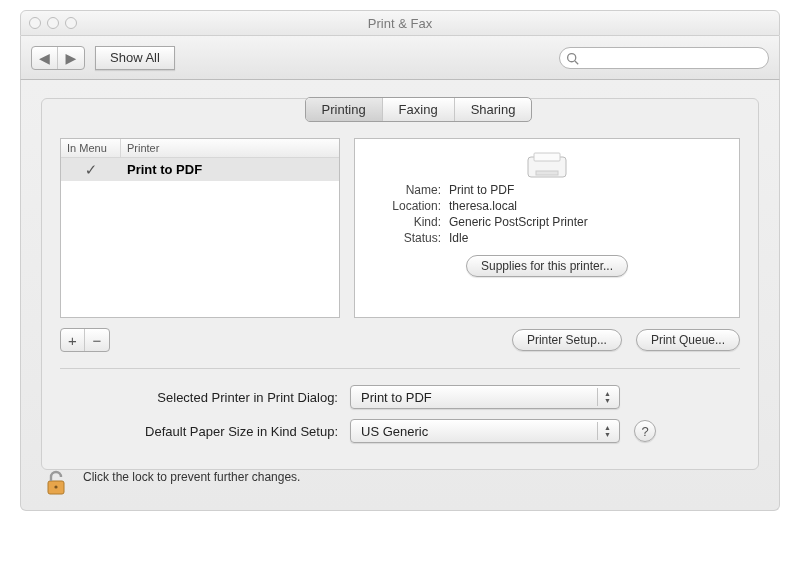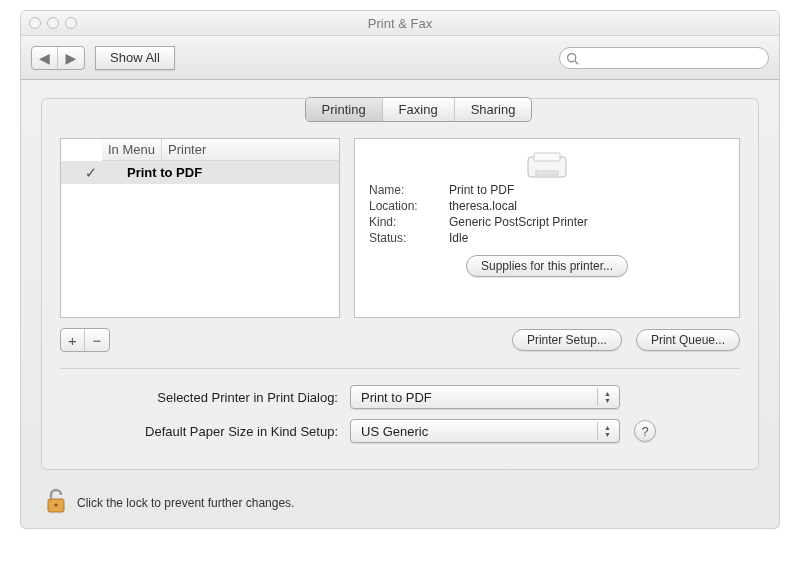--- a/index.html
+++ b/index.html
@@ -21,44 +21,44 @@
   .panel { background: #efefef; border:1px solid #cfcfcf; border-radius:6px; padding-top:0; position:relative; }
   .tabsrow { display:flex; justify-content:center; position:relative; top:-2px; }
   .tabs { display:flex; border:1px solid #a0a0a0; border-radius:5px; overflow:hidden; background:linear-gradient(#fff,#e6e6e6); box-shadow:0 1px 0 rgba(255,255,255,.6) inset;margin-left:37px; }
   .tab { padding:4px 16px; font-size:13px; color:#333; border-right:1px solid #c8c8c8; cursor:default; }
   .tab:last-child { border-right:none; }
   .tab.active { background:linear-gradient(#e9e9e9,#cfcfcf); }
   .panel-inner { padding:14px 18px 16px; }
   .dualpane { display:flex; gap:14px; }
   .listpane, .infopane { border:1px solid #bfbfbf; background:#fff; height:180px; }
   .listpane { flex:0 0 280px; display:flex; flex-direction:column; }
-  .listhead { display:flex; background:linear-gradient(#fdfdfd,#ececec); border-bottom:1px solid #d7d7d7; font-size:13px; color:#555;margin-left:41px; }
+  .listhead { display:flex; background:linear-gradient(#fdfdfd,#ececec); border-bottom:1px solid #d7d7d7; font-size:11px; color:#555; }
   .lh-col1 { width:60px; padding:3px 6px; border-right:1px solid #d7d7d7; }
   .lh-col2 { flex:1; padding:3px 6px; }
   .listrow { display:flex; align-items:center; background:#e5e5e5; }
   .lr-col1 { width:60px; text-align:center; font-size:15px; color:#555; }
   .lr-col2 { flex:1; padding:4px 6px; font-weight:bold; font-size:13px; }
   .infopane { flex:1; padding:8px 14px; display:flex; flex-direction:column; align-items:center; }
   .printer-draw { width:50px; height:30px; margin:4px 0 2px; }
   .kv { display:grid; grid-template-columns: 72px 1fr; gap:2px 8px; font-size:12px; color:#333; width:100%; }
-  .kv .k { text-align:left; color:#444; }
+  .kv .k { text-align:right; color:#444; }
   .supplies { margin-top:10px; }
   .roundbtn { border:1px solid #a9a9a9; border-radius:12px; padding:3px 14px; background:linear-gradient(#ffffff,#e7e7e7); font-size:12px; color:#333; box-shadow:0 1px 0 rgba(255,255,255,.7) inset,0 1px 1px rgba(0,0,0,.1); cursor:default; }
   .belowrow { display:flex; align-items:center; margin-top:10px; }
   .sqgroup { display:flex; border:1px solid #a9a9a9; border-radius:4px; background:linear-gradient(#fff,#e9e9e9); }
   .sqgroup .sq { width:24px; height:22px; display:flex; align-items:center; justify-content:center; font-size:15px; color:#555; }
   .sqgroup .sq:first-child { border-right:1px solid #c9c9c9; }
   .belowright { margin-left:auto; display:flex; gap:14px; }
   .divider { border:none; border-top:1px solid #cfcfcf; margin:16px 0; }
   .formrow { display:flex; align-items:center; margin:10px 0; }
   .formlabel { width:290px; text-align:right; padding-right:12px; font-size:13px; color:#222; }
   .popup { flex:0 0 270px; display:flex; align-items:center; justify-content:space-between; height:24px; border:1px solid #a9a9a9; border-radius:4px; background:linear-gradient(#ffffff,#e9e9e9); padding:0 6px 0 10px; font-size:13px; color:#222; box-shadow:0 1px 0 rgba(255,255,255,.7) inset,0 1px 1px rgba(0,0,0,.1); cursor:default; }
   .popup .arrows { width:16px; height:18px; border-left:1px solid #c3c3c3; display:flex; flex-direction:column; align-items:center; justify-content:center; font-size:7px; line-height:7px; color:#555; padding-left:4px; }
   .helpbtn { width:22px; height:22px; border-radius:50%; border:1px solid #aaa; background:linear-gradient(#fff,#e6e6e6); display:flex; align-items:center; justify-content:center; font-size:13px; color:#555; margin-left:14px; box-shadow:0 1px 1px rgba(0,0,0,.12); cursor:default; }
-  .lockrow { display:flex; align-items:center; gap:10px; margin-top:18px; padding-left:4px; }
+  .lockrow { display:flex; gap:16px; padding-left:4px; }
   .locktext { font-size:12px; color:#333; }
 </style>
 </head>
 <body>
 
 <div class="window">
 
   <div class="titlebar">
     <div class="traffic">
       <div class="tbtn"></div>

